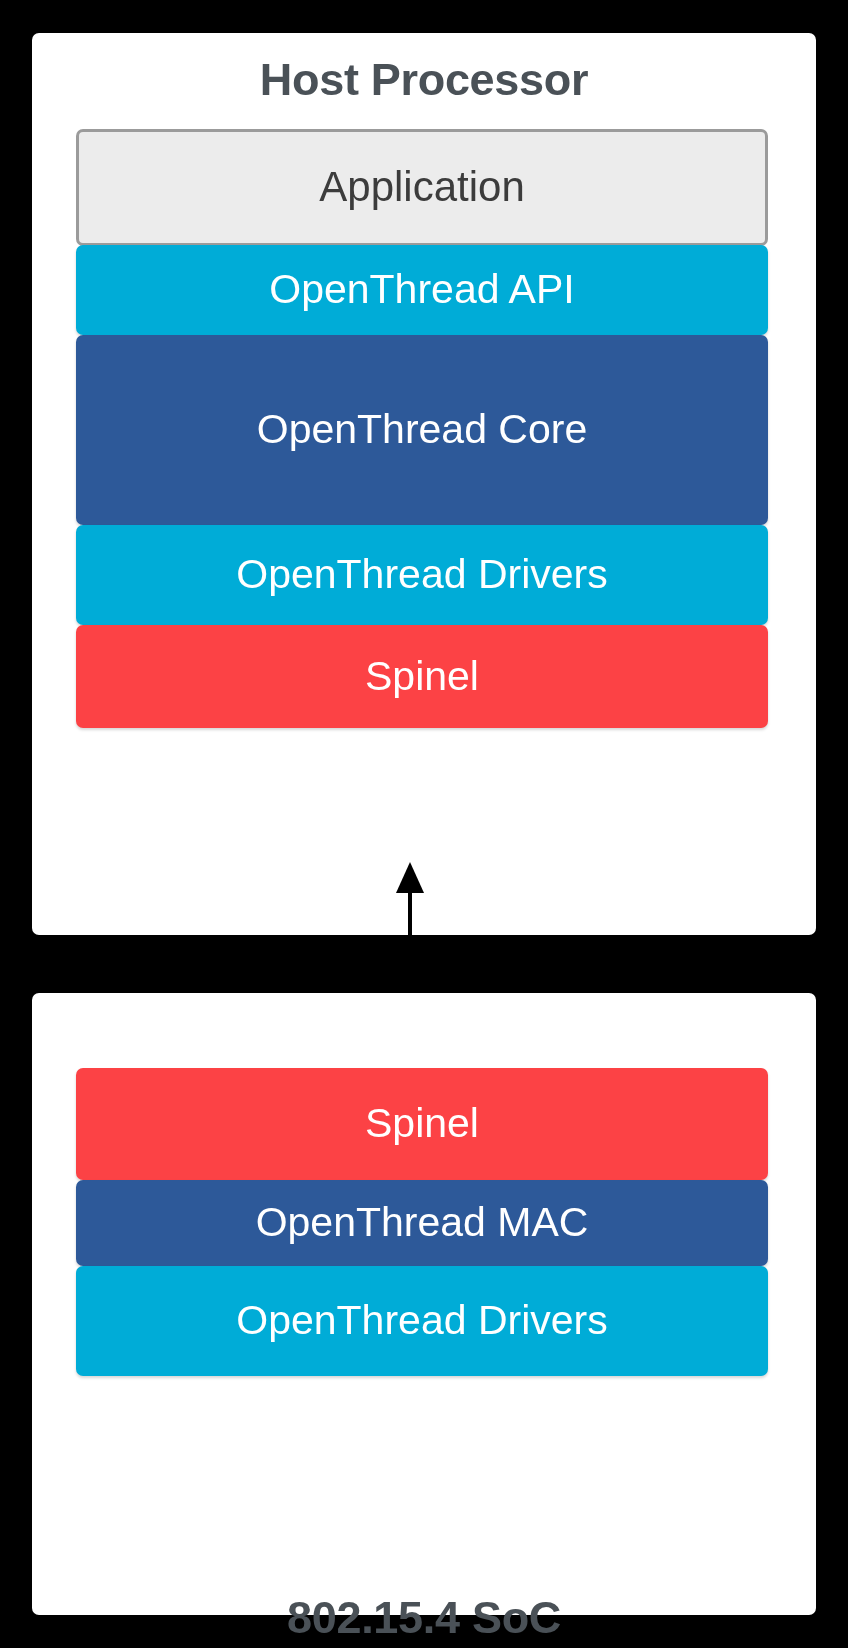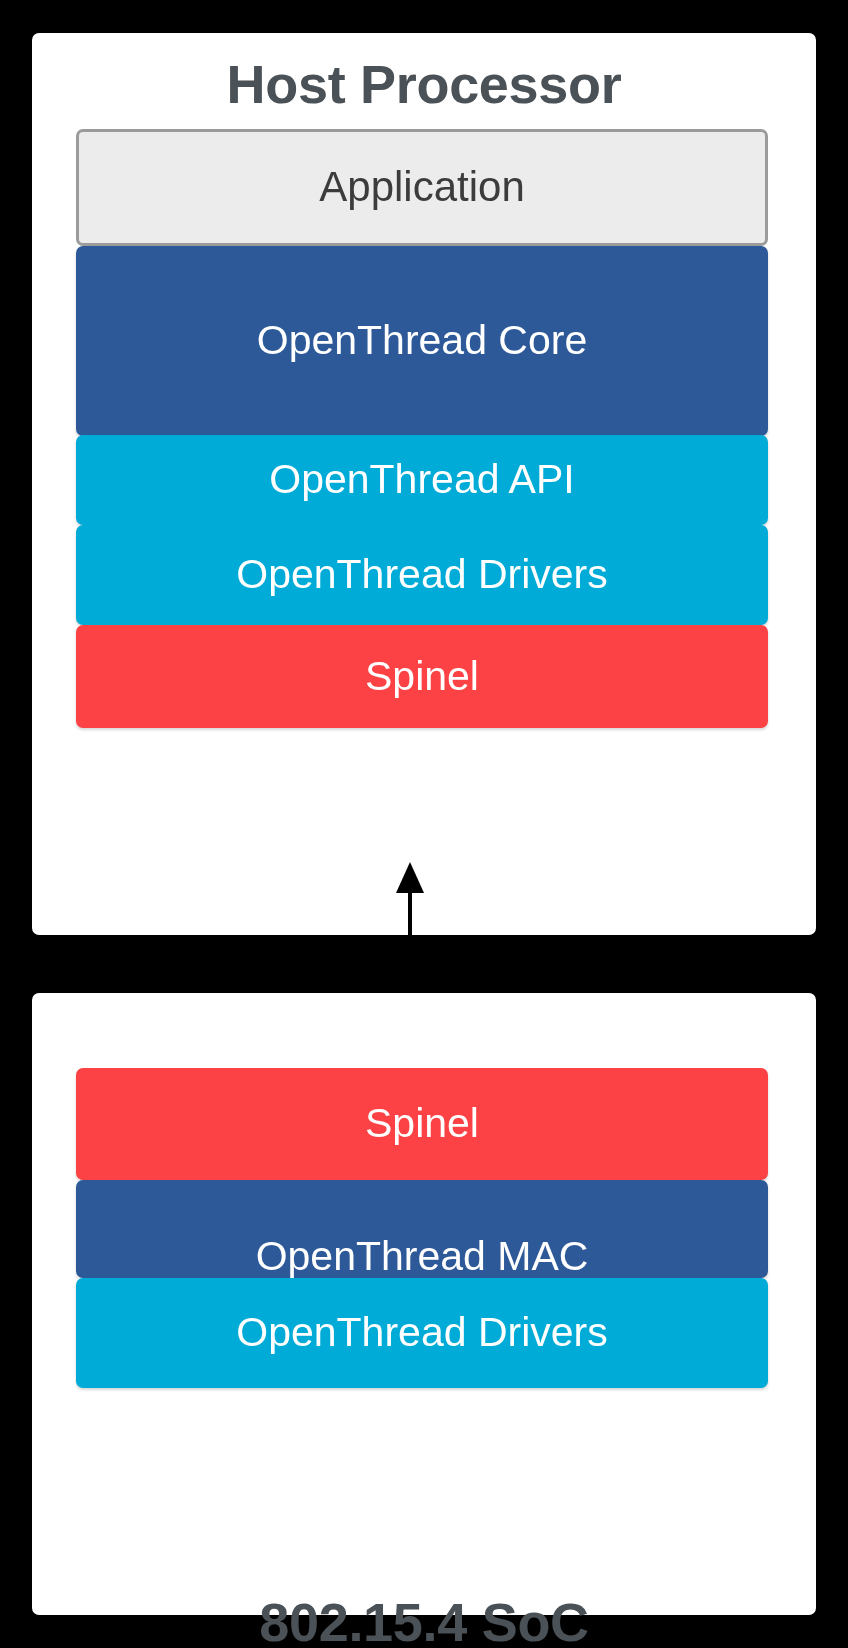--- a/index.html
+++ b/index.html
@@ -37,21 +37,21 @@
     height: 622px;
   }
 
   
   .panel-caption {
     position: absolute;
     left: 0;
     width: 100%;
     text-align: center;
     color: #4a5157;
-    font-size: 54px;
+    font-size: 45px;
     font-weight: bold;
     letter-spacing: -0.3px;
     line-height: 1;
   }
 
   .caption-host {
     top: 57px;
   }
 
   .caption-soc {
@@ -104,21 +104,21 @@
 
   
   .h-application     { height: 117px; }
   .h-thirdparty      { height: 112px; margin-top: -3px; }
   .h-api             { height: 90px;  margin-top: -1px; }
   .h-core            { height: 190px; }
   .h-drivers         { height: 100px; }
   .h-spinel          { height: 103px; }
 
   .h-spinel-soc      { height: 112px; }
-  .h-mac             { height: 98px; align-items: flex-end; }
+  .h-mac             { height: 86px; }
   .h-drivers-soc     { height: 110px; }
 
   
   .connector {
     position: absolute;
     left: 390px;
     top: 862px;
     width: 40px;
     height: 205px;
   }
@@ -133,26 +133,26 @@
 
   <div class="panel-caption caption-host">Host Processor</div>
 
   <div class="stack stack-host">
 
     <div class="layer outlined h-application">
       <span class="layer-label">Application</span>
     </div>
 
 
+    <div class="layer solid h-api" style="background:#00ACD7;">
+      <span class="layer-label">OpenThread API</span>
+    </div>
+
     <div class="layer solid h-core" style="background:#2D5999;">
       <span class="layer-label">OpenThread Core</span>
-    </div>
-
-    <div class="layer solid h-api" style="background:#00ACD7;">
-      <span class="layer-label">OpenThread API</span>
     </div>
 
     <div class="layer solid h-drivers" style="background:#00ACD7;">
       <span class="layer-label">OpenThread Drivers</span>
     </div>
 
     <div class="layer solid h-spinel" style="background:#FC4245;">
       <span class="layer-label">Spinel</span>
     </div>
 

